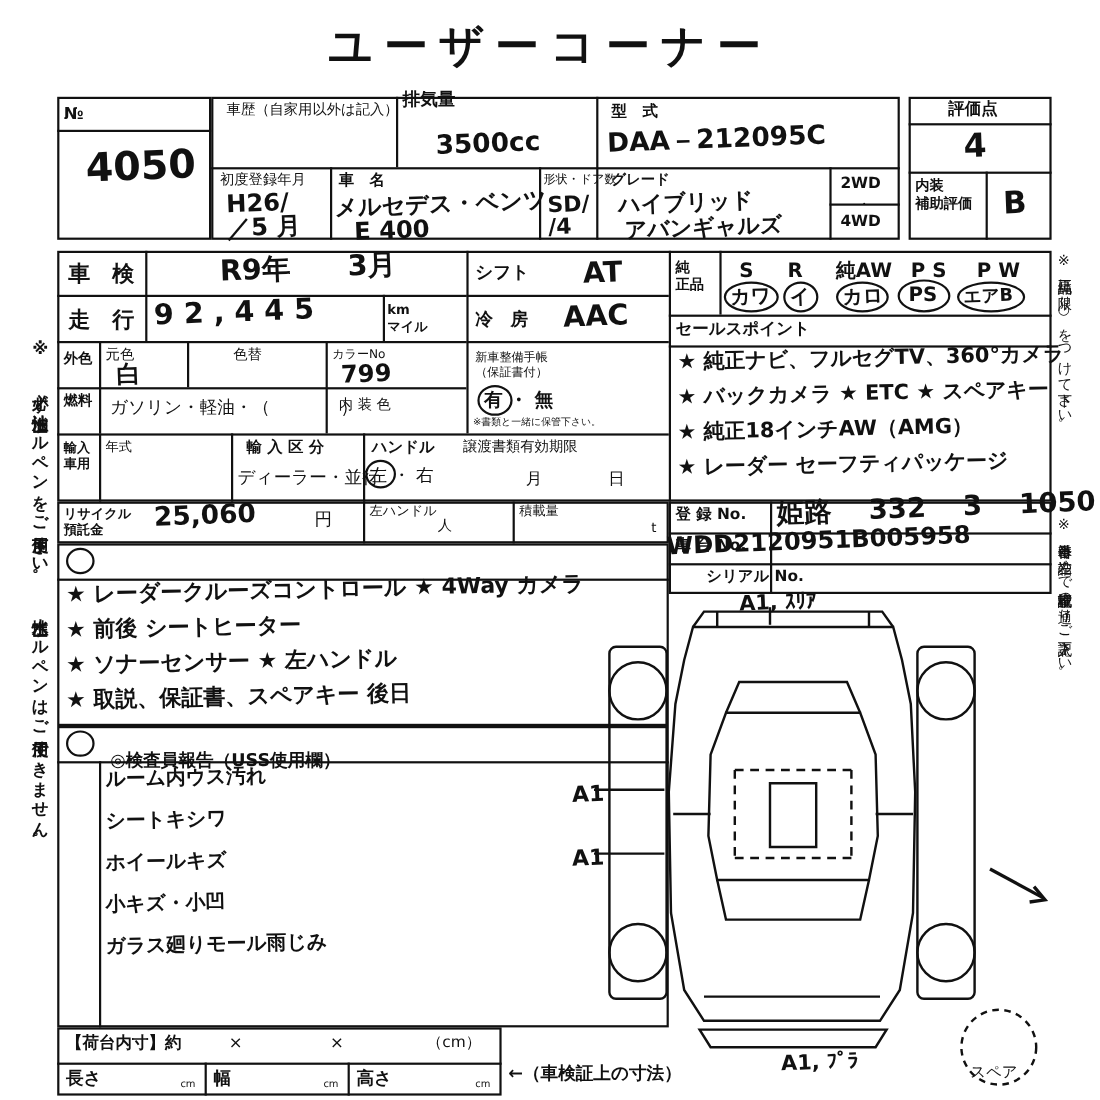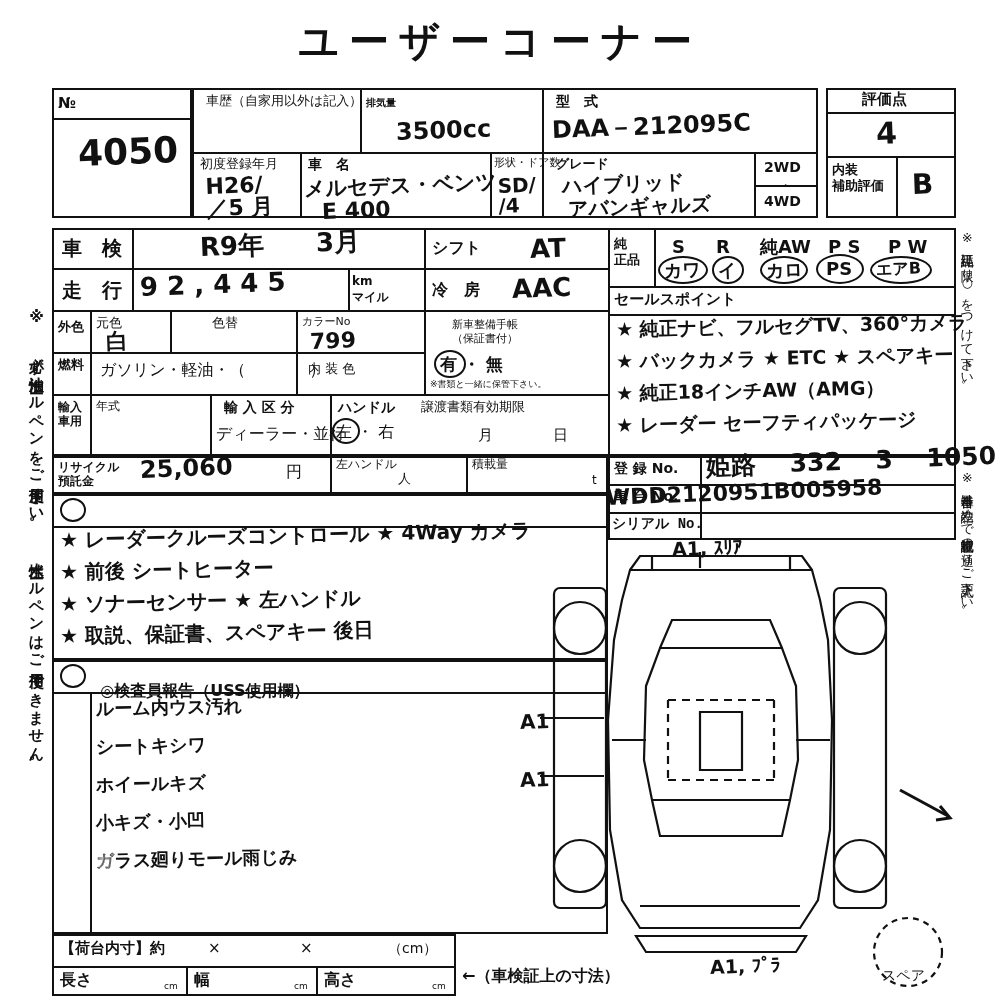--- a/index.html
+++ b/index.html
@@ -41,21 +41,21 @@
 
   <div class="ln vl" style="left:360px;top:88px;height:64px;"></div>
   <div class="ln vl" style="left:542px;top:88px;height:130px;"></div>
 
   <div class="ln vl" style="left:300px;top:152px;height:66px;"></div>
   <div class="ln vl" style="left:490px;top:152px;height:66px;"></div>
   <div class="ln vl" style="left:754px;top:152px;height:66px;"></div>
   <div class="ln hl" style="left:754px;top:185px;width:64px;"></div>
 
   <div class="t pr" style="left:206px;top:94px;font-size:13px;">車歴（自家用以外は記入）</div>
-  <div class="t pr" style="left:366px;top:98px;font-size:10px;font-weight:bold;">排気量</div>
+  <div class="t pr" style="left:366px;top:82px;font-size:16px;font-weight:bold;">排気量</div>
   <div class="t hand" style="left:396px;top:120px;font-size:24px;">3500cc</div>
   <div class="t pr" style="left:556px;top:94px;font-size:14px;font-weight:bold;">型　式</div>
   <div class="t hand" style="left:552px;top:118px;font-size:24px;">DAA－212095C</div>
 
   <div class="t pr" style="left:200px;top:157px;font-size:13px;">初度登録年月</div>
   <div class="t hand" style="left:206px;top:176px;font-size:22px;line-height:1.0;"><span>H26/
 ／5 月</span></div>
   <div class="t pr" style="left:308px;top:157px;font-size:14px;font-weight:bold;">車　名</div>
   <div class="t hand" style="left:304px;top:178px;font-size:21px;">メルセデス・ベンツ</div>
   <div class="t hand" style="left:322px;top:200px;font-size:22px;">E 400</div>
@@ -125,21 +125,21 @@
   <div class="t pr" style="left:336px;top:424px;font-size:16px;">左 ・ 右</div>
   <div class="ell" style="left:332px;top:418px;width:28px;height:26px;"></div>
 
   <div class="ln hl" style="left:424px;top:268px;width:184px;"></div>
   <div class="ln hl" style="left:424px;top:310px;width:184px;"></div>
   <div class="t pr" style="left:432px;top:240px;font-size:16px;font-weight:bold;">シフト</div>
   <div class="t hand" style="left:530px;top:236px;font-size:26px;">AT</div>
   <div class="t pr" style="left:432px;top:282px;font-size:16px;font-weight:bold;">冷　房</div>
   <div class="t hand" style="left:512px;top:276px;font-size:26px;">AAC</div>
 
-  <div class="t pr" style="left:432px;top:318px;font-size:11px;line-height:1.25;margin-left:20px;"><span>新車整備手帳
+  <div class="t pr" style="left:432px;top:318px;font-size:11px;line-height:1.25;"><span>新車整備手帳
 （保証書付）</span></div>
   <div class="t pr" style="left:440px;top:356px;font-size:17px;font-weight:bold;">有 ・ 無</div>
   <div class="ell" style="left:434px;top:350px;width:32px;height:28px;"></div>
   <div class="t pr xs" style="left:430px;top:380px;font-size:9px;">※書類と一緒に保管下さい。</div>
 
   <div class="t pr" style="left:421px;top:400px;font-size:13px;">譲渡書類有効期限</div>
   <div class="t pr" style="left:478px;top:428px;font-size:15px;">月　　　　日</div>
 
   <div class="ln hl" style="left:608px;top:286px;width:348px;"></div>
   <div class="ln vl" style="left:654px;top:228px;height:58px;"></div>
@@ -186,21 +186,21 @@
   <div class="t pr" style="left:592px;top:474px;font-size:12px;">t</div>
 
   <div class="box" style="left:608px;top:456px;width:348px;height:84px;"></div>
   <div class="ln hl" style="left:608px;top:484px;width:348px;"></div>
   <div class="ln hl" style="left:608px;top:512px;width:348px;"></div>
   <div class="ln vl" style="left:700px;top:456px;height:84px;"></div>
   <div class="t pr" style="left:614px;top:461px;font-size:14px;font-weight:bold;">登 録 No.</div>
   <div class="t hand" style="left:706px;top:454px;font-size:25px;">姫路　 332　 3　 1050</div>
   <div class="t pr" style="left:614px;top:489px;font-size:14px;font-weight:bold;">車 台 No.</div>
   <div class="t hand" style="left:606px;top:486px;font-size:22px;">WDD2120951B005958</div>
-  <div class="t pr" style="left:612px;top:517px;font-size:14px;font-weight:bold;font-family:Liberation Mono, monospace;">シリアル No.</div>
+  <div class="t pr" style="left:642px;top:517px;font-size:14px;font-weight:bold;">シリアル No.</div>
   <div class="t vert" style="left:960px;top:470px;height:360px;font-size:13px;">※車台番号は左詰めで車検証記載の通りご記入下さい。</div>
 
   <div class="box" style="left:52px;top:494px;width:556px;height:166px;"></div>
   <div class="ln hl" style="left:52px;top:526px;width:556px;"></div>
   <div class="ell" style="left:60px;top:498px;width:26px;height:24px;"></div>
 
   <div class="t hand2" style="left:60px;top:530px;font-size:20px;">★ レーダークルーズコントロール ★ 4Way カメラ</div>
   <div class="t hand2" style="left:60px;top:562px;font-size:20px;">★ 前後 シートヒーター</div>
   <div class="t hand2" style="left:60px;top:594px;font-size:20px;">★ ソナーセンサー ★ 左ハンドル</div>
   <div class="t hand2" style="left:60px;top:626px;font-size:20px;">★ 取説、保証書、スペアキー 後日</div>

